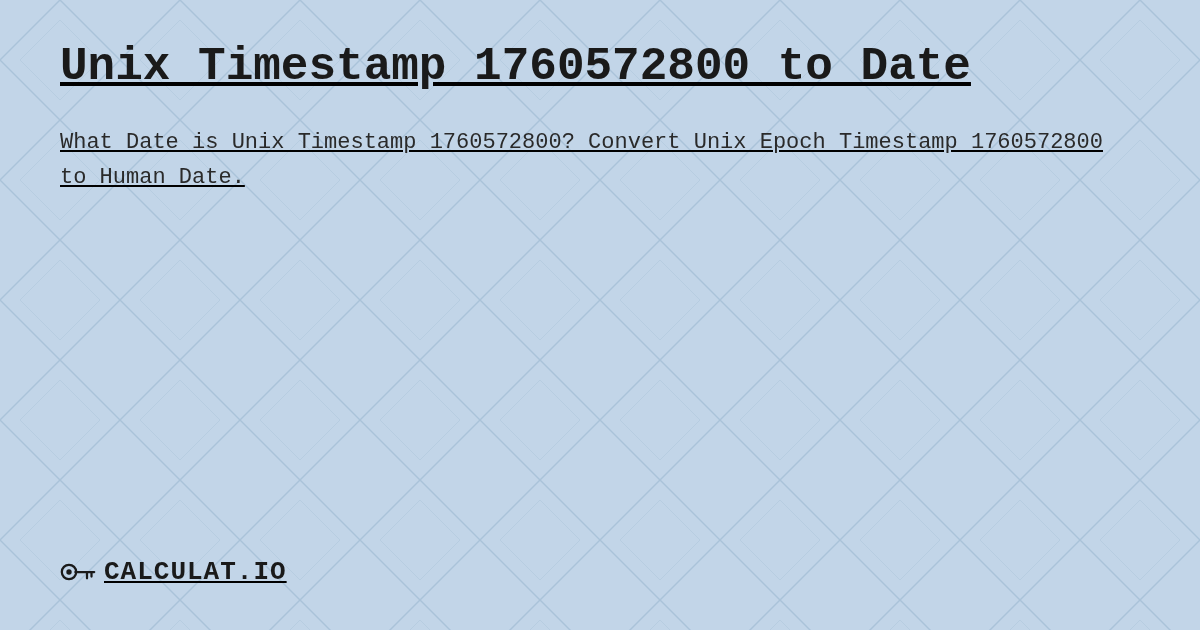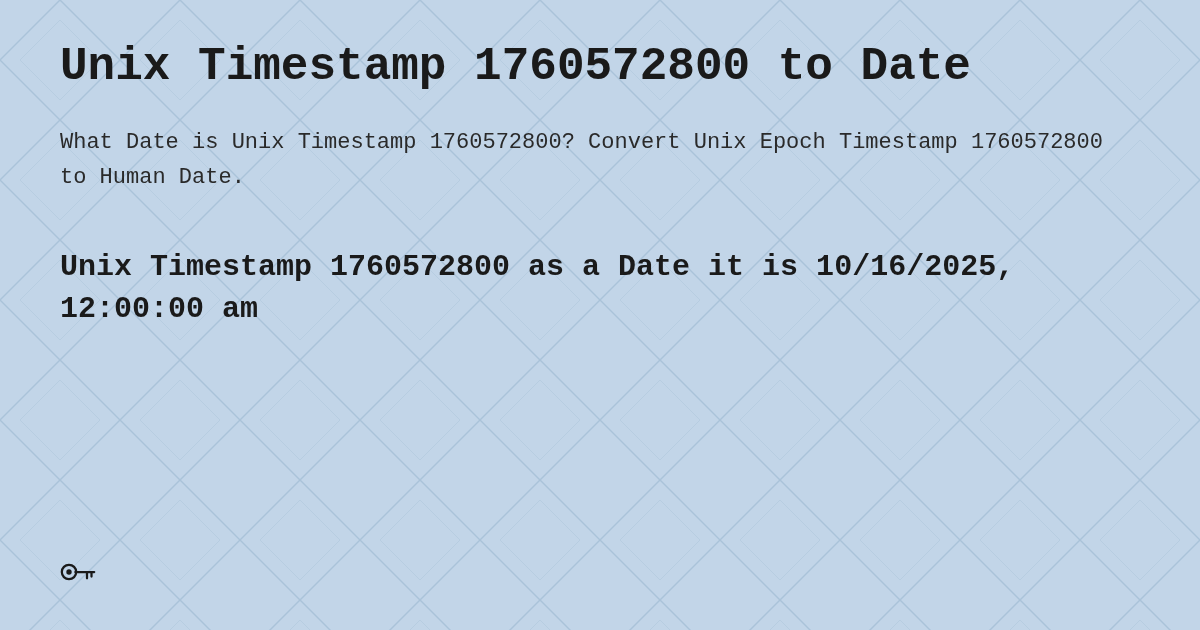--- a/index.html
+++ b/index.html
@@ -30,20 +30,21 @@
       height: 100%;
     }
 
     .content {
       position: relative;
       z-index: 1;
       padding: 40px 60px;
       height: 100%;
       display: flex;
       flex-direction: column;
+      text-decoration: underline;
     }
 
     .main-section {
       flex: 1;
     }
 
     h1 {
       font-family: 'Courier New', Courier, monospace;
       font-size: 46px;
       font-weight: 900;
@@ -131,30 +132,30 @@
     <rect width="1200" height="630" fill="url(#diamonds)"></rect>
   </svg>
 </div>
 
 <div class="content">
   <div class="main-section">
     <h1>Unix Timestamp 1760572800 to Date</h1>
 
     <p class="description">What Date is Unix Timestamp 1760572800? Convert Unix Epoch Timestamp 1760572800 to Human Date.</p>
 
-    <p class="result">Unix Timestamp 1760572800 as a Date it is 10/16/2025, 12:00:00 am</p>
   </div>
 
   <div class="footer">
 
     <div class="logo-area">
 
       <svg class="logo-icon" viewBox="0 0 40 40" xmlns="http://www.w3.org/2000/svg">
 
         <circle cx="10" cy="20" r="8" fill="none" stroke="#1a1a1a" stroke-width="2.5"></circle>
         <circle cx="10" cy="20" r="3" fill="#1a1a1a"></circle>
         <line x1="17" y1="20" x2="38" y2="20" stroke="#1a1a1a" stroke-width="2.5" stroke-linecap="round"></line>
         <line x1="30" y1="20" x2="30" y2="27" stroke="#1a1a1a" stroke-width="2.5" stroke-linecap="round"></line>
         <line x1="35" y1="20" x2="35" y2="25" stroke="#1a1a1a" stroke-width="2.5" stroke-linecap="round"></line>
       </svg>
+      <span class="logo-text">CALCULAT.IO</span>
     </div>
   </div>
 </div>
 
 </body></html>

